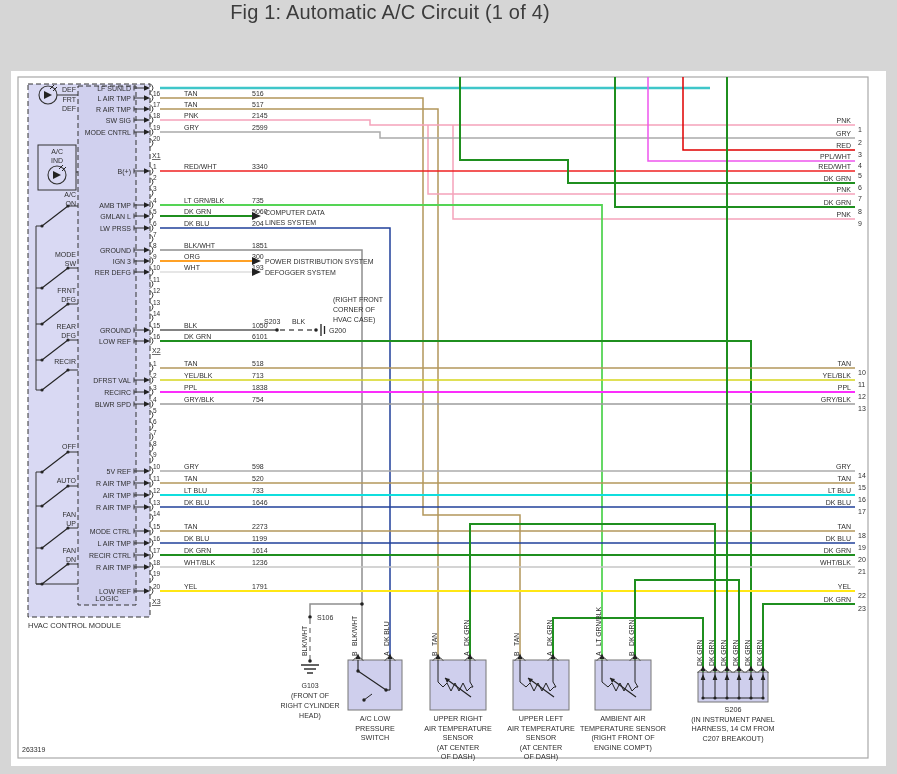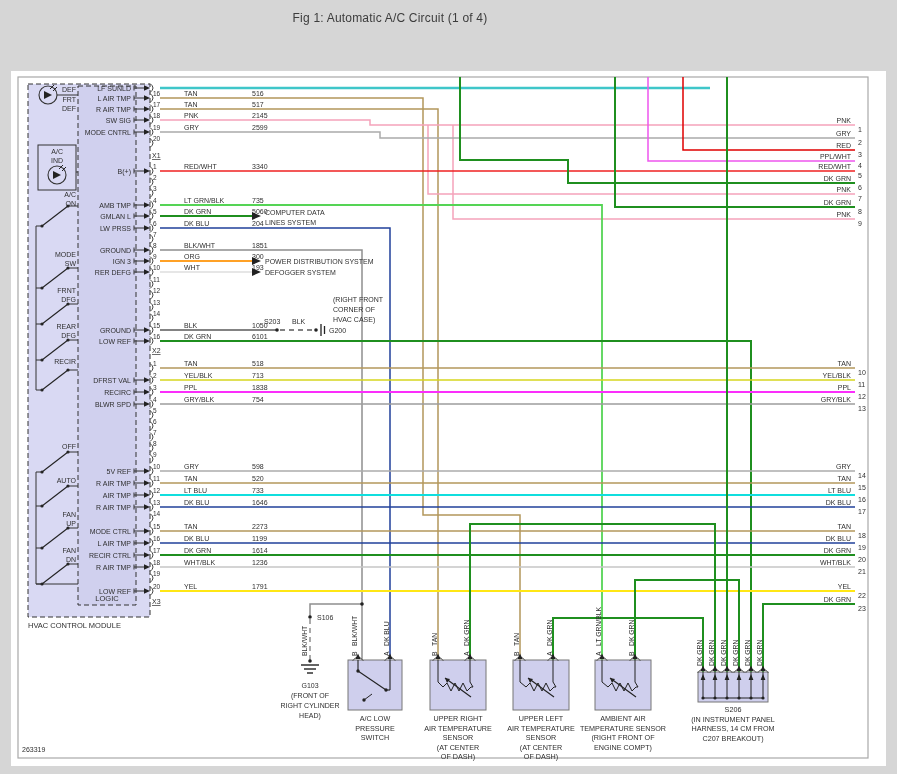--- a/index.html
+++ b/index.html
@@ -1,17 +1,17 @@
 <!DOCTYPE html>
 <html><head>
 <meta charset="utf-8">
 <style>
   html,body{margin:0;padding:0;}
   body{width:897px;height:774px;background:#d6d6d6;font-family:"Liberation Sans",sans-serif;position:relative;overflow:hidden;}
-  .title{position:absolute;top:11px;left:0;width:780px;text-align:center;font-size:12px;color:#3c3c3c;letter-spacing:.2px;}
+  .title{position:absolute;top:1px;left:0;width:780px;text-align:center;font-size:20px;color:#3c3c3c;letter-spacing:.2px;}
   svg{position:absolute;top:0;left:0;}
   svg text{font-family:"Liberation Sans",sans-serif;fill:#2f2f2f;}
 </style>
 </head>
 <body>
 
 <div class="title">Fig 1: Automatic A/C Circuit (1 of 4)</div>
 <svg id="diagram" width="897" height="774" viewBox="0 0 897 774">
     <rect x="11" y="71" width="875" height="695" fill="#ffffff"></rect>
     <rect x="18" y="77" width="850" height="681" fill="#ffffff" stroke="#a8a8a8" stroke-width="1.2"></rect>

